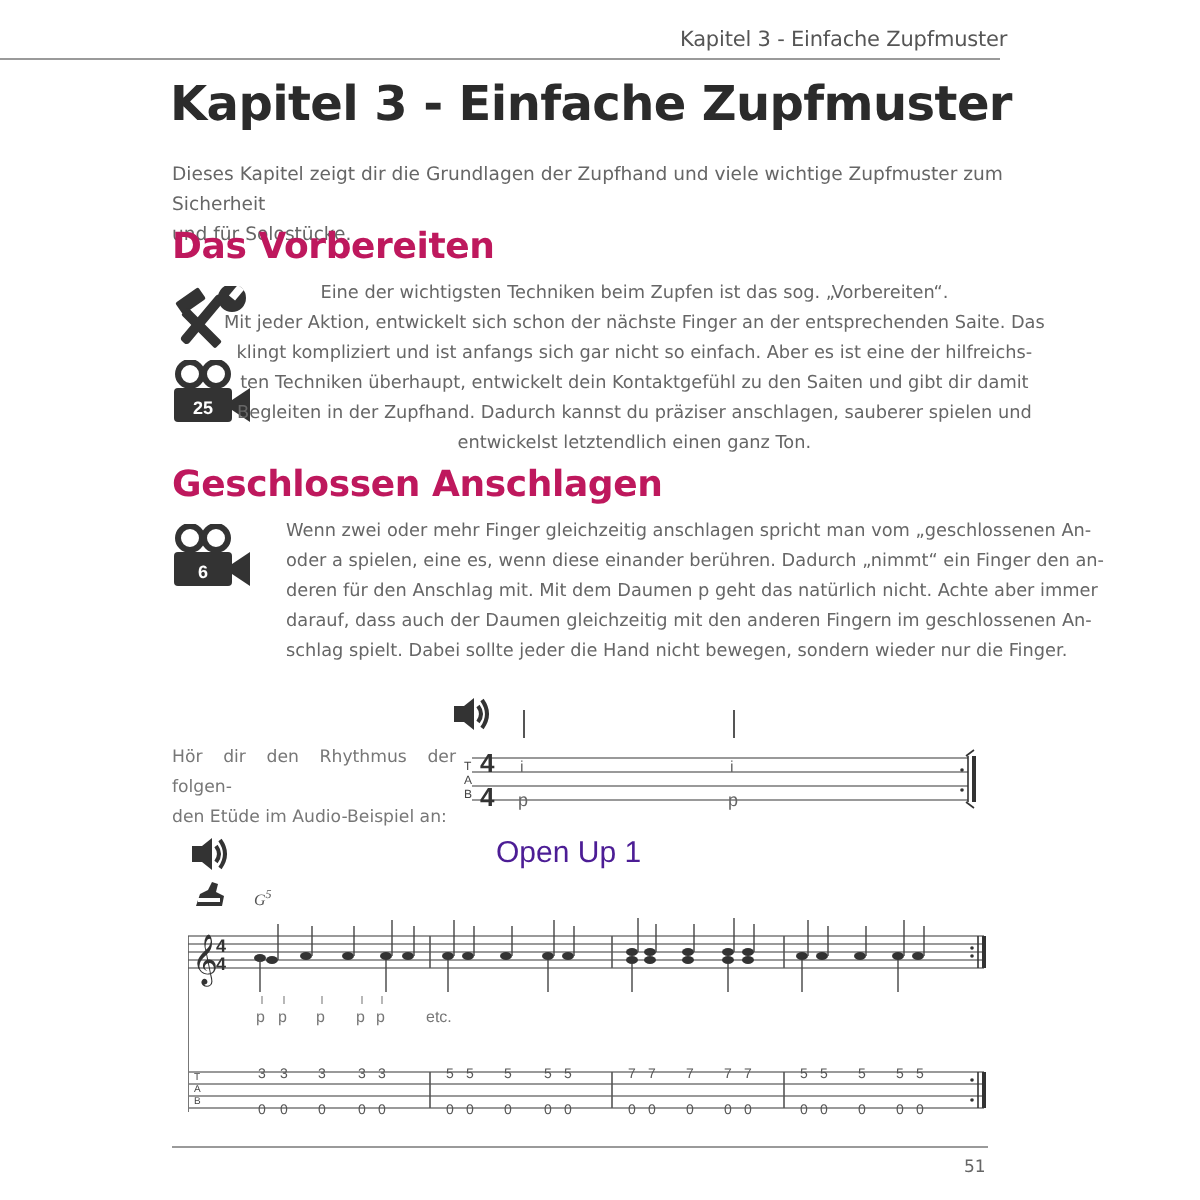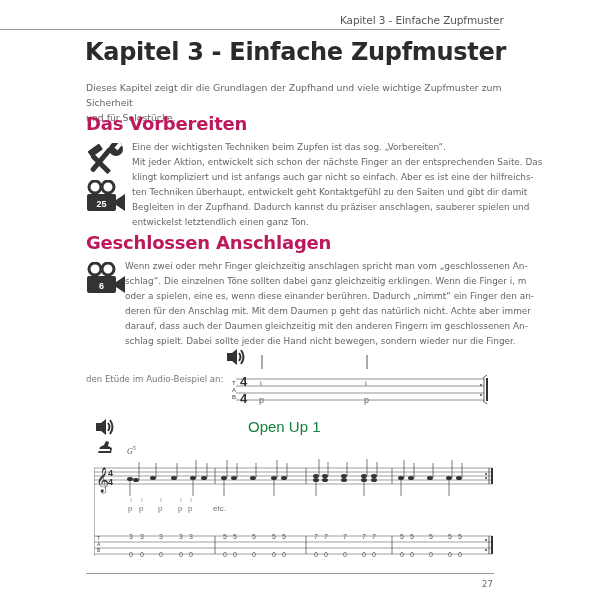--- a/index.html
+++ b/index.html
@@ -5,21 +5,21 @@
   html, body { margin:0; padding:0; background:#ffffff; }
   body { width:600px; height:600px; position:relative; overflow:hidden; font-family:"DejaVu Sans", sans-serif; color:#333; }
   .running-head { position:absolute; left:340px; top:14px; font-size:10.5px; color:#555; letter-spacing:-0.1px; }
   .head-rule { position:absolute; left:0; top:29px; width:500px; height:1px; background:#9a9a9a; }
   .chapter-title { position:absolute; left:85px; top:38px; font-size:24px; font-weight:bold; color:#2b2b2b; letter-spacing:-0.3px; white-space:nowrap; }
   .intro { position:absolute; left:86px; top:80px; width:420px; font-size:9.3px; line-height:15px; color:#666; }
   .section-title { position:absolute; left:86px; font-size:18px; font-weight:bold; color:#be185d; white-space:nowrap; letter-spacing:-0.2px; }
   .body-text { position:absolute; font-size:8.9px; line-height:15px; color:#666; white-space:nowrap; }
   .icon { position:absolute; }
   .rhythm-caption { position:absolute; left:86px; top:372px; width:142px; font-size:8.6px; line-height:15px; color:#777; text-align:justify; }
-  .piece-title { position:absolute; left:248px; top:418px; font-size:15px; color:#15803d; font-family:"Liberation Sans", sans-serif; }
+  .piece-title { position:absolute; left:248px; top:418px; font-size:15px; color:#4c1d95; font-family:"Liberation Sans", sans-serif; }
   .chord { position:absolute; left:127px; top:445px; font-size:8px; color:#555; font-family:"Liberation Serif", serif; font-style:italic; }
   .chord sup { font-size:6px; }
   .foot-rule { position:absolute; left:86px; top:573px; width:408px; height:1px; background:#9a9a9a; }
   .page-num { position:absolute; left:482px; top:579px; font-size:8.5px; color:#666; }
   svg text { font-family:"Liberation Sans", sans-serif; }
 </style>
 </head>
 <body>
 
 <div class="running-head">Kapitel 3 - Einfache Zupfmuster</div>
@@ -48,49 +48,49 @@
 </svg>
 
 <svg class="icon" style="left:86px; top:180px;" width="40" height="32" viewBox="0 0 40 32">
   <circle cx="9" cy="7" r="6" fill="none" stroke="#333" stroke-width="3"></circle>
   <circle cx="22" cy="7" r="6" fill="none" stroke="#333" stroke-width="3"></circle>
   <rect x="1" y="14" width="29" height="17" rx="2" fill="#333"></rect>
   <polygon points="30,20 39,14 39,31 30,25" fill="#333"></polygon>
   <text x="15.5" y="27" font-size="9" font-weight="bold" fill="#fff" text-anchor="middle">25</text>
 </svg>
 
-<div class="body-text" style="left:132px; top:140px;">
+<div class="body-text" style="left:112px; top:140px;text-align:center;">
   <div>Eine der wichtigsten Techniken beim Zupfen ist das sog. „Vorbereiten“.</div>
   <div>Mit jeder Aktion, entwickelt sich schon der nächste Finger an der entsprechenden Saite. Das</div>
-  <div>klingt kompliziert und ist anfangs auch gar nicht so einfach. Aber es ist eine der hilfreichs-</div>
-  <div>ten Techniken überhaupt, entwickelt geht Kontaktgefühl zu den Saiten und gibt dir damit</div>
+  <div>klingt kompliziert und ist anfangs sich gar nicht so einfach. Aber es ist eine der hilfreichs-</div>
+  <div>ten Techniken überhaupt, entwickelt dein Kontaktgefühl zu den Saiten und gibt dir damit</div>
   <div>Begleiten in der Zupfhand. Dadurch kannst du präziser anschlagen, sauberer spielen und</div>
   <div>entwickelst letztendlich einen ganz Ton.</div>
 </div>
 
 <div class="section-title" style="top:232px;">Geschlossen Anschlagen</div>
 
 <svg class="icon" style="left:86px; top:262px;" width="40" height="32" viewBox="0 0 40 32">
   <circle cx="9" cy="7" r="6" fill="none" stroke="#333" stroke-width="3"></circle>
   <circle cx="22" cy="7" r="6" fill="none" stroke="#333" stroke-width="3"></circle>
   <rect x="1" y="14" width="29" height="17" rx="2" fill="#333"></rect>
   <polygon points="30,20 39,14 39,31 30,25" fill="#333"></polygon>
   <text x="15.5" y="27" font-size="9" font-weight="bold" fill="#fff" text-anchor="middle">6</text>
 </svg>
 
-<div class="body-text" style="left:125px; top:259px;">
+<div class="body-text" style="left:143px; top:259px;">
   <div>Wenn zwei oder mehr Finger gleichzeitig anschlagen spricht man vom „geschlossenen An-</div>
-  <div>schlag“. Die einzelnen Töne sollten dabei ganz gleichzeitig erklingen. Wenn die Finger i, m</div>
   <div>oder a spielen, eine es, wenn diese einander berühren. Dadurch „nimmt“ ein Finger den an-</div>
   <div>deren für den Anschlag mit. Mit dem Daumen p geht das natürlich nicht. Achte aber immer</div>
   <div>darauf, dass auch der Daumen gleichzeitig mit den anderen Fingern im geschlossenen An-</div>
   <div>schlag spielt. Dabei sollte jeder die Hand nicht bewegen, sondern wieder nur die Finger.</div>
 </div>
 
 <div class="rhythm-caption">
+  <div>Hör dir den Rhythmus der folgen-</div>
   <div>den Etüde im Audio-Beispiel an:</div>
 </div>
 
 <svg class="icon" style="left:226px; top:349px;" width="20" height="16" viewBox="0 0 20 16">
   <rect x="1" y="4" width="5" height="8" fill="#333"></rect>
   <polygon points="6,4 11,0 11,16 6,12" fill="#333"></polygon>
   <path d="M13 4 Q16 8 13 12" stroke="#333" stroke-width="2" fill="none"></path>
   <path d="M15 1 Q20 8 15 15" stroke="#333" stroke-width="2" fill="none"></path>
 </svg>
 
@@ -303,13 +303,13 @@
       <text x="366" y="99">0</text>
   </g>
 
   <circle cx="392" cy="82" r="0.9" fill="#333"></circle>
     <circle cx="392" cy="92" r="0.9" fill="#333"></circle>
   <line x1="395" y1="78" x2="395" y2="96" stroke="#333" stroke-width="0.8"></line>
   <line x1="398" y1="78" x2="398" y2="96" stroke="#333" stroke-width="2"></line>
 </svg>
 
 <div class="foot-rule"></div>
-<div class="page-num">27</div>
+<div class="page-num">51</div>
 
 </body></html>

